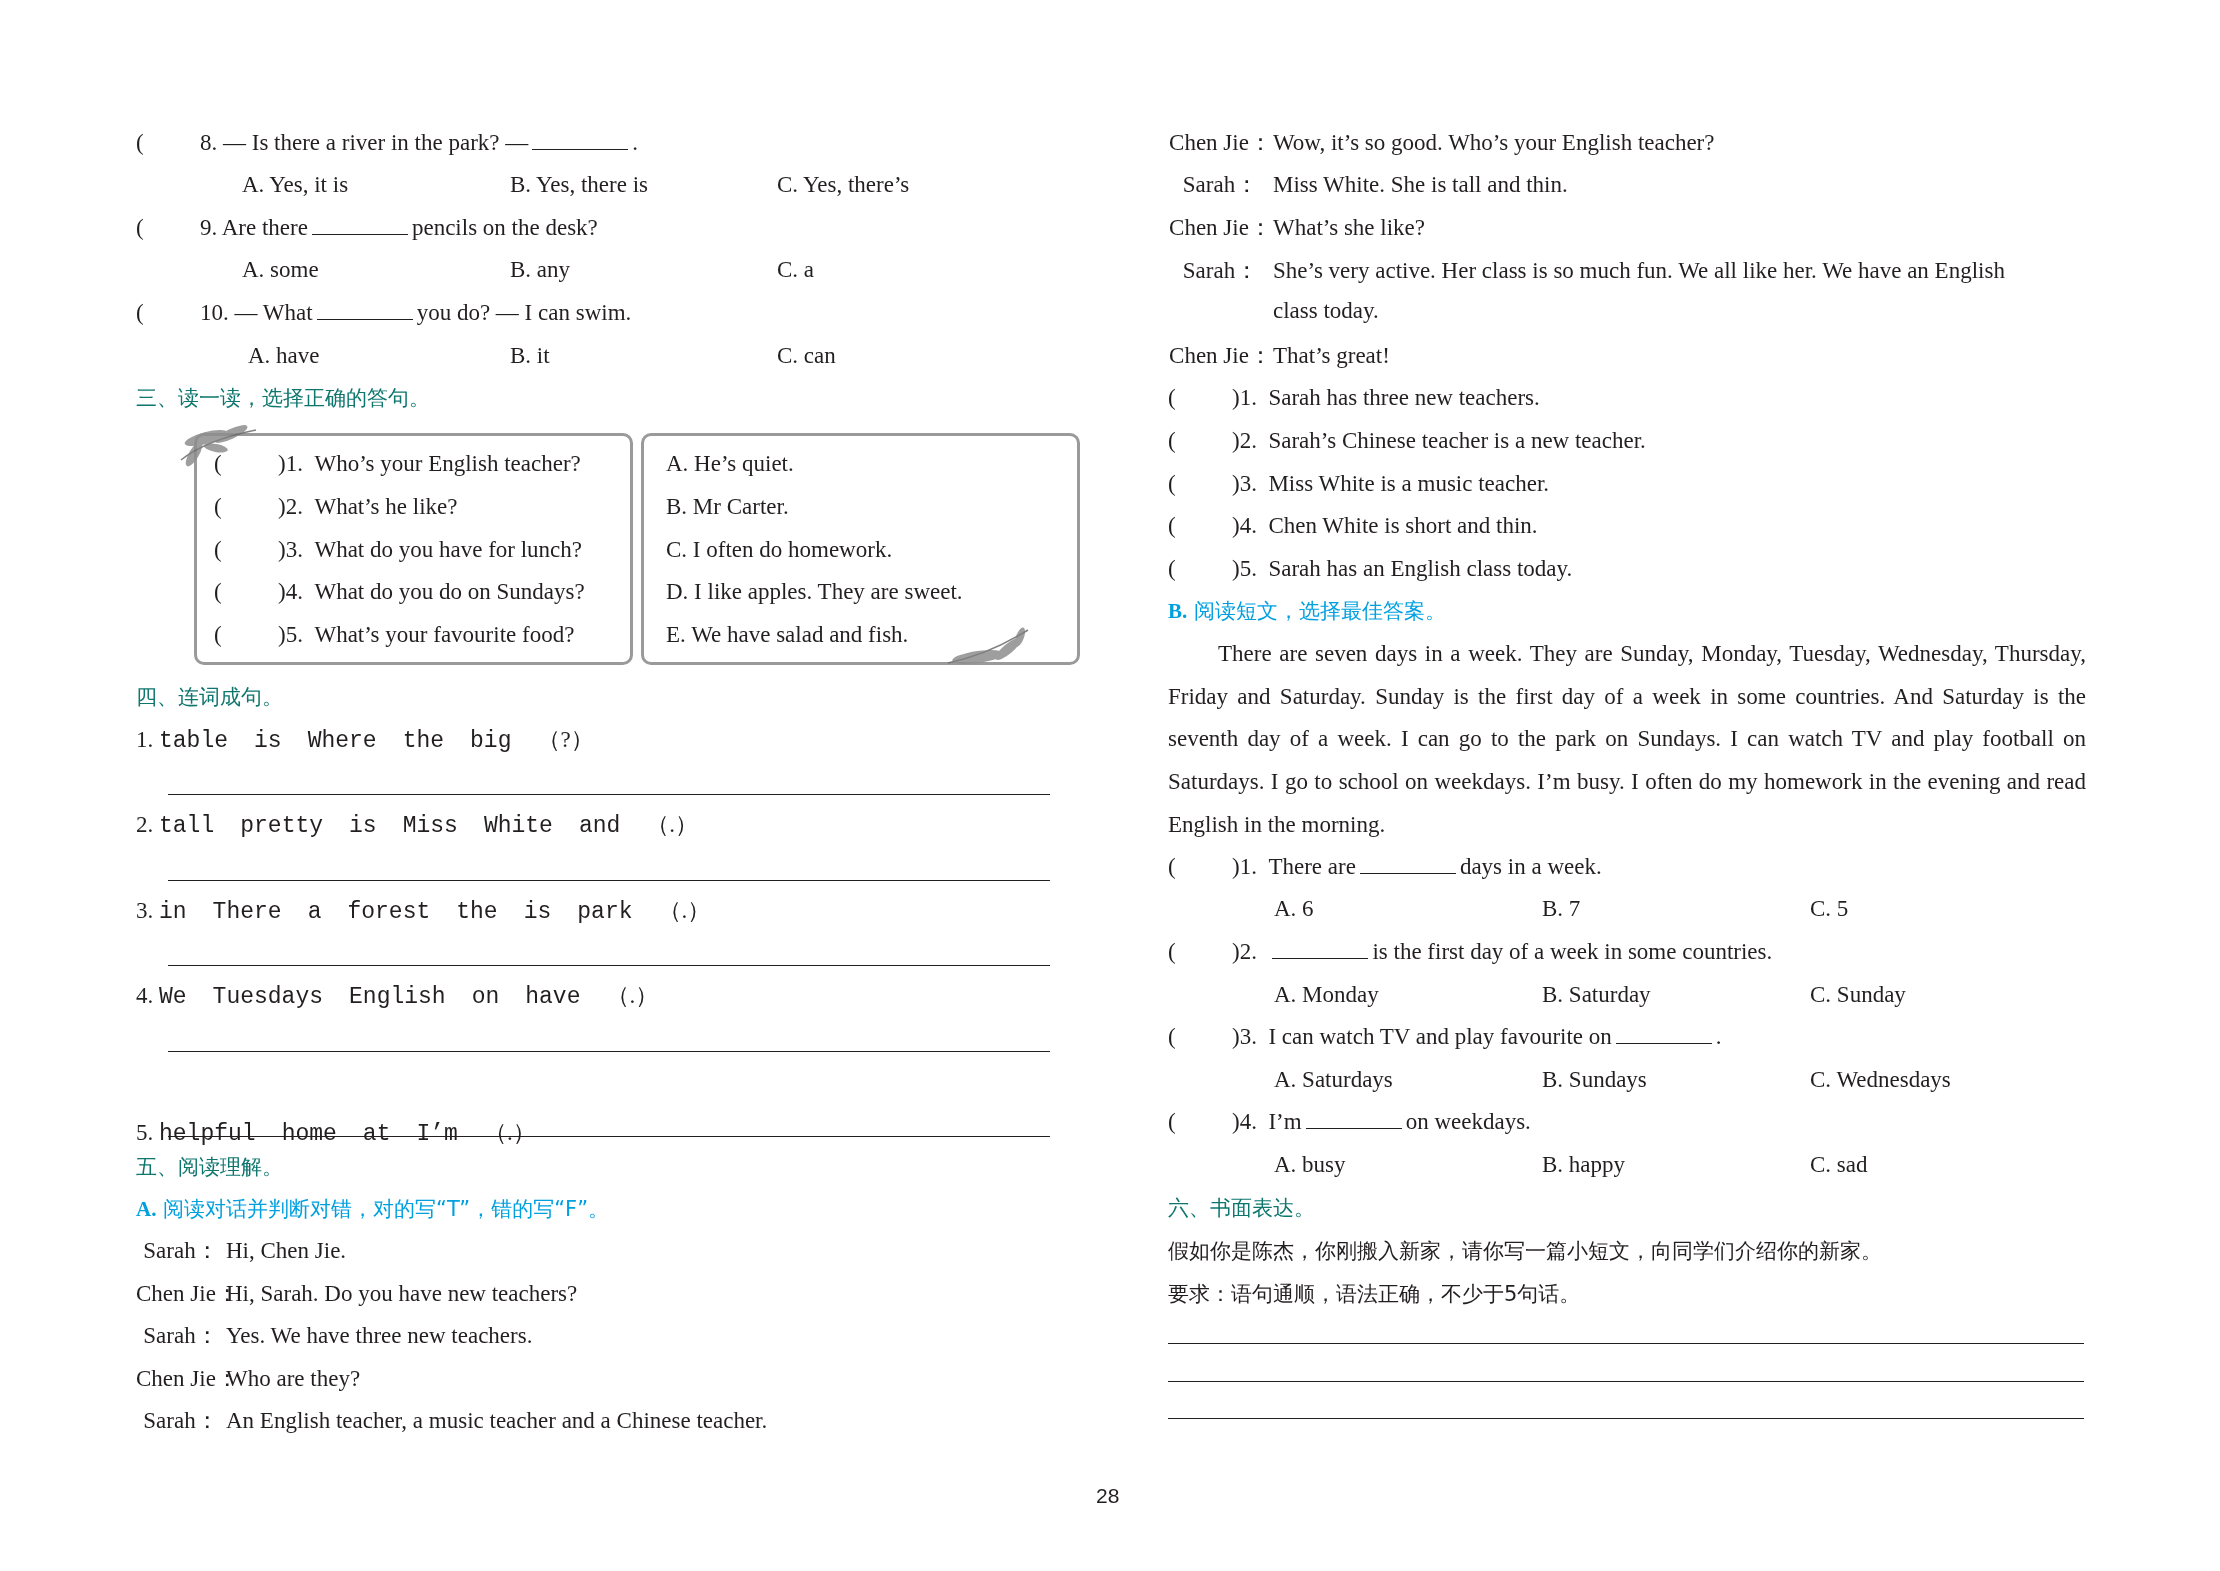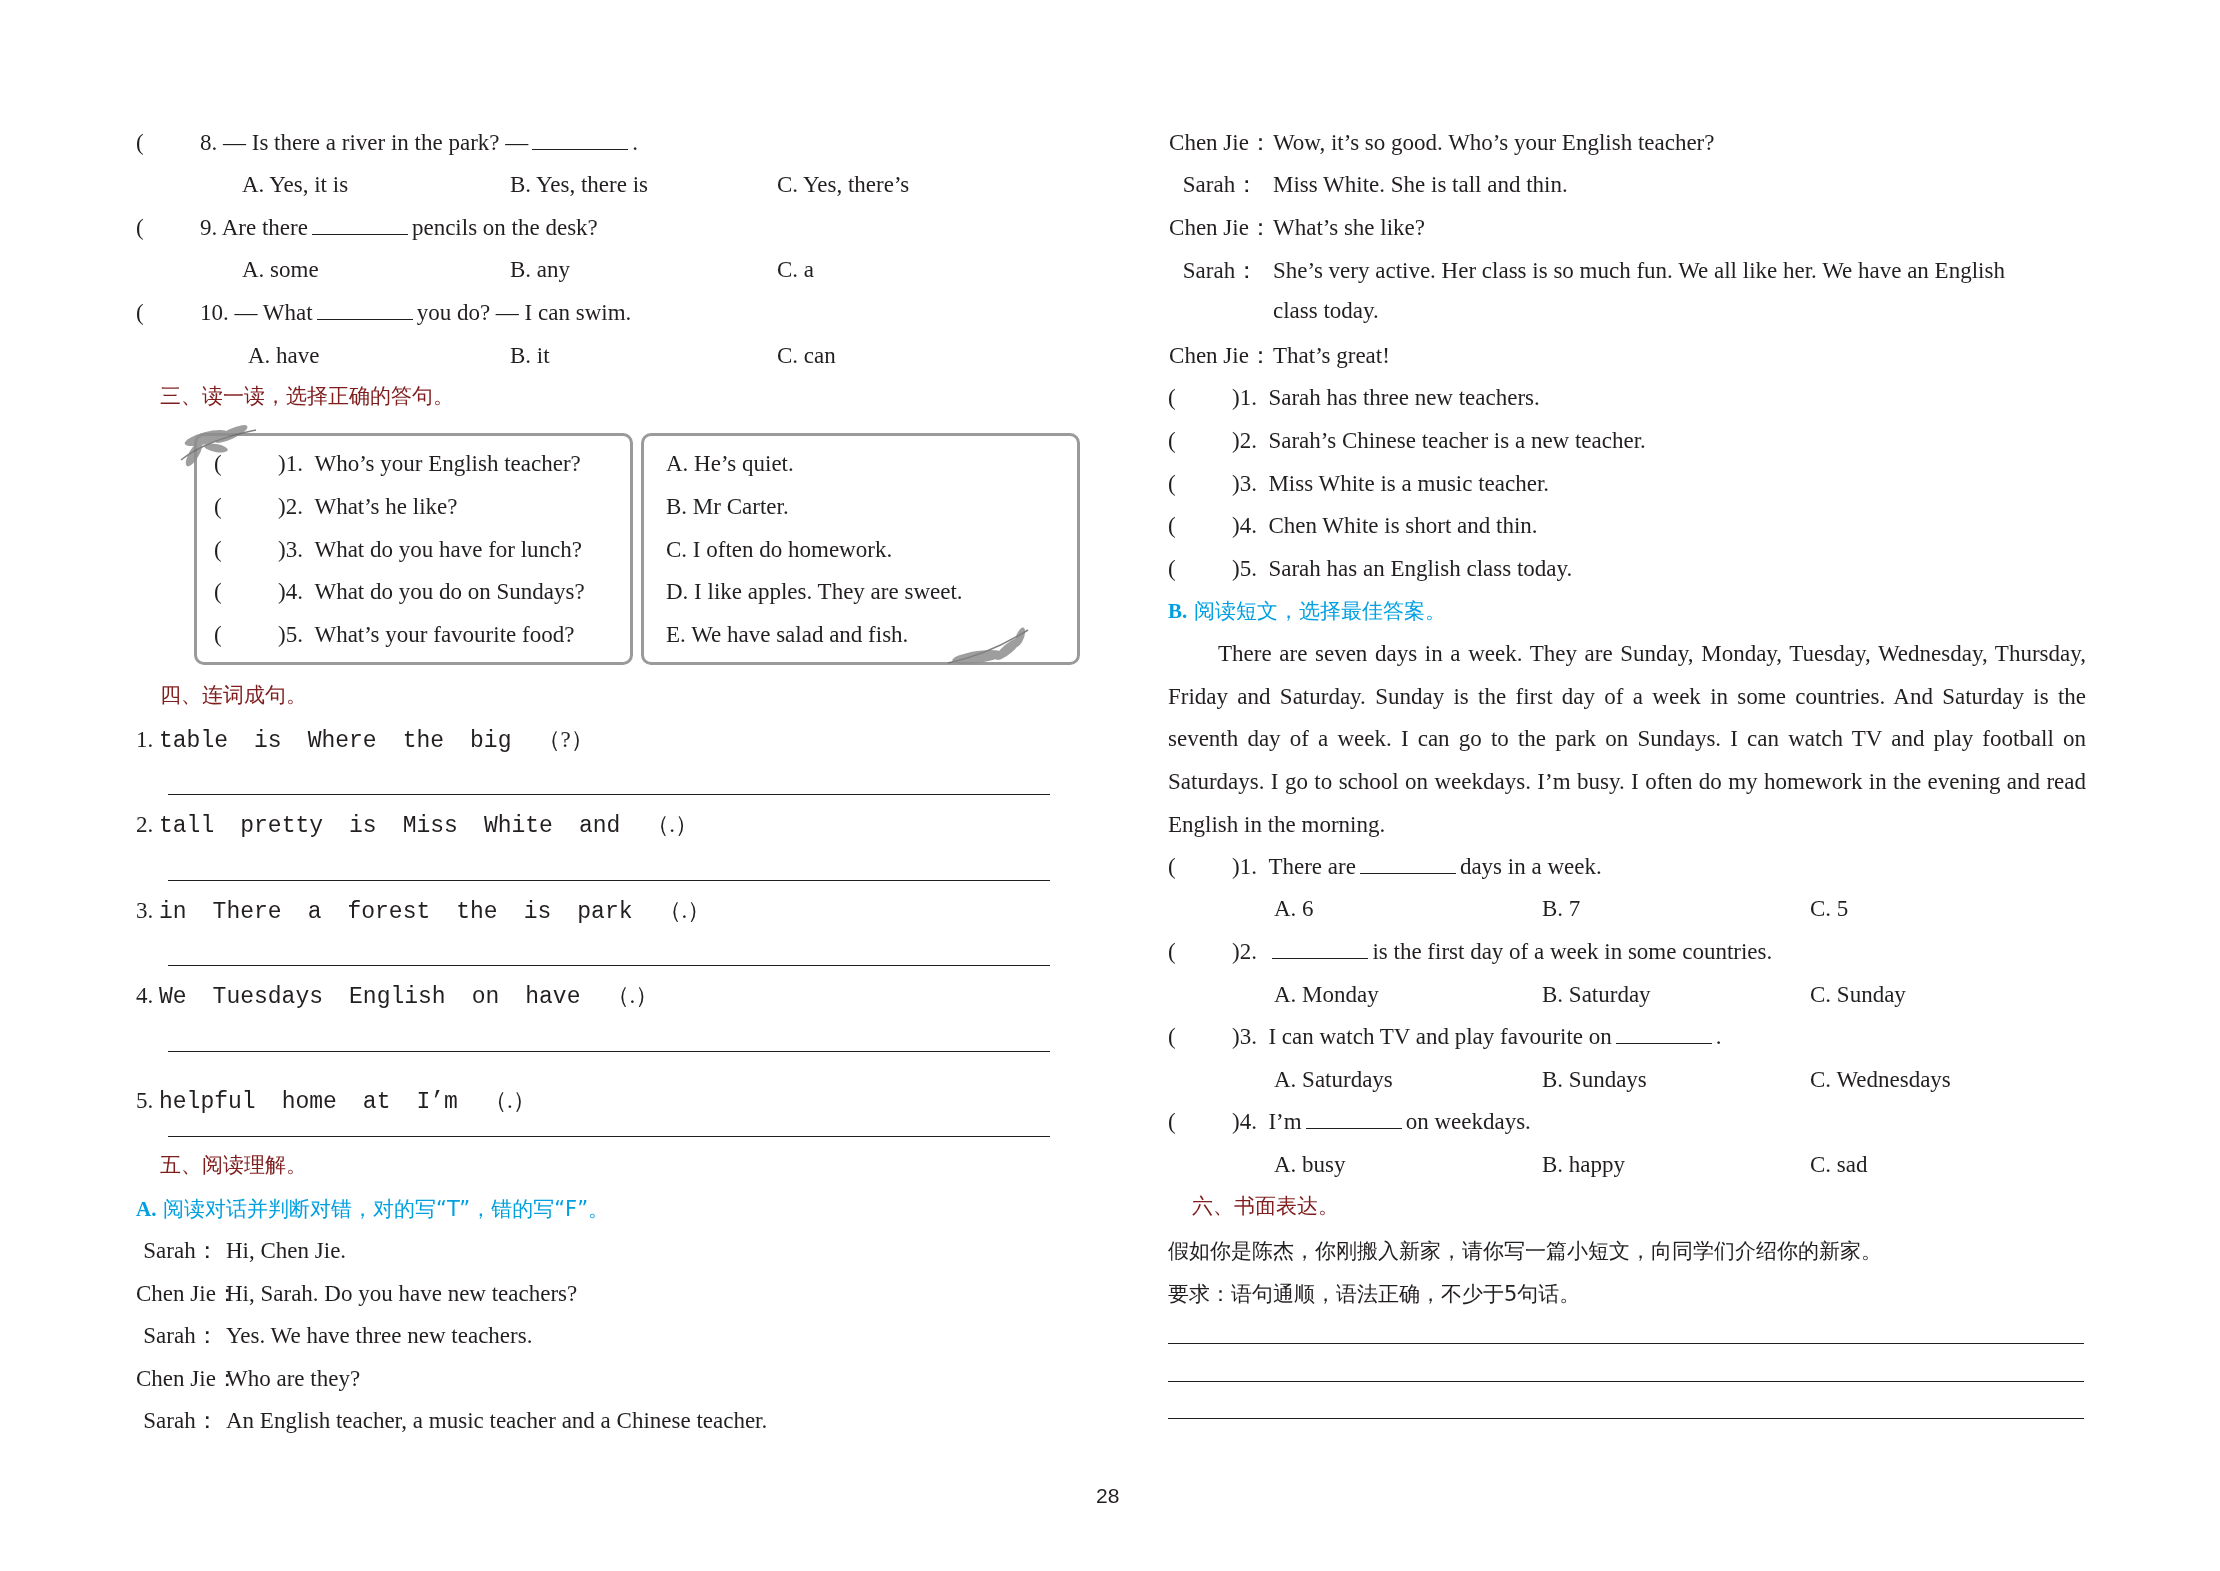--- a/index.html
+++ b/index.html
@@ -5,21 +5,21 @@
   html, body { margin: 0; padding: 0; background: #ffffff; }
   body {
     width: 2220px; height: 1571px; position: relative; overflow: hidden;
     font-family: "Liberation Serif", "DejaVu Serif", serif;
     color: #231f20; font-size: 23px;
   }
   .col { position: absolute; top: 0; }
   .col-left { left: 136px; width: 914px; }
   .col-right { left: 1168px; width: 918px; }
   .row { position: absolute; left: 0; white-space: nowrap; line-height: 30px; height: 30px; }
-  .heading { color: #7f1d1d; font-family: Liberation Mono, monospace; font-size: 21px; margin-left: 24px; }
+  .heading { color: #0f766e; font-family: Liberation Serif, serif; font-size: 21px; }
   .sub-heading { color: #00a0e0; font-family: "DejaVu Sans", "Liberation Sans", sans-serif; font-size: 21px; }
   .sub-heading .lt { font-family: "Liberation Serif", serif; font-weight: bold; }
   .paren { display: inline-block; width: 64px; }
   .blank { display: inline-block; width: 96px; border-bottom: 1.5px solid #231f20; height: 20px; vertical-align: baseline; margin: 0 4px; }
   .opt { position: absolute; white-space: nowrap; }
   .line { position: absolute; left: 32px; width: 882px; border-top: 1.5px solid #231f20; }
   .rline { position: absolute; left: 0; width: 916px; border-top: 1.5px solid #231f20; }
   .box { position: absolute; border: 3px solid #9a9a9a; border-radius: 10px; background: #fff; }
   .speaker { display: inline-block; width: 105px; text-align: center; }
   .word { margin-right: 26px; font-family: Liberation Mono, monospace; }
@@ -127,21 +127,21 @@
     <span class="word">in</span><span class="word">There</span><span class="word">a</span><span class="word">forest</span><span class="word">the</span><span class="word">is</span><span class="word">park</span><span>（.）</span>
   </div>
   <div class="line" style="top:965px"></div>
 
   <div class="row" style="top:981px">
     <span>4.</span>
     <span class="word">We</span><span class="word">Tuesdays</span><span class="word">English</span><span class="word">on</span><span class="word">have</span><span>（.）</span>
   </div>
   <div class="line" style="top:1051px"></div>
 
-  <div class="row" style="top:1086px">
+  <div class="row" style="top:1118px">
     <span>5.</span>
     <span class="word">helpful</span><span class="word">home</span><span class="word">at</span><span class="word">I’m</span><span>（.）</span>
   </div>
   <div class="line" style="top:1136px"></div>
 
   <div class="row heading" style="top:1152px">五、阅读理解。</div>
   <div class="row sub-heading" style="top:1194px">
     <span class="lt">A.</span>
     <span>阅读对话并判断对错，对的写“T”，错的写“F”。</span>
   </div>

